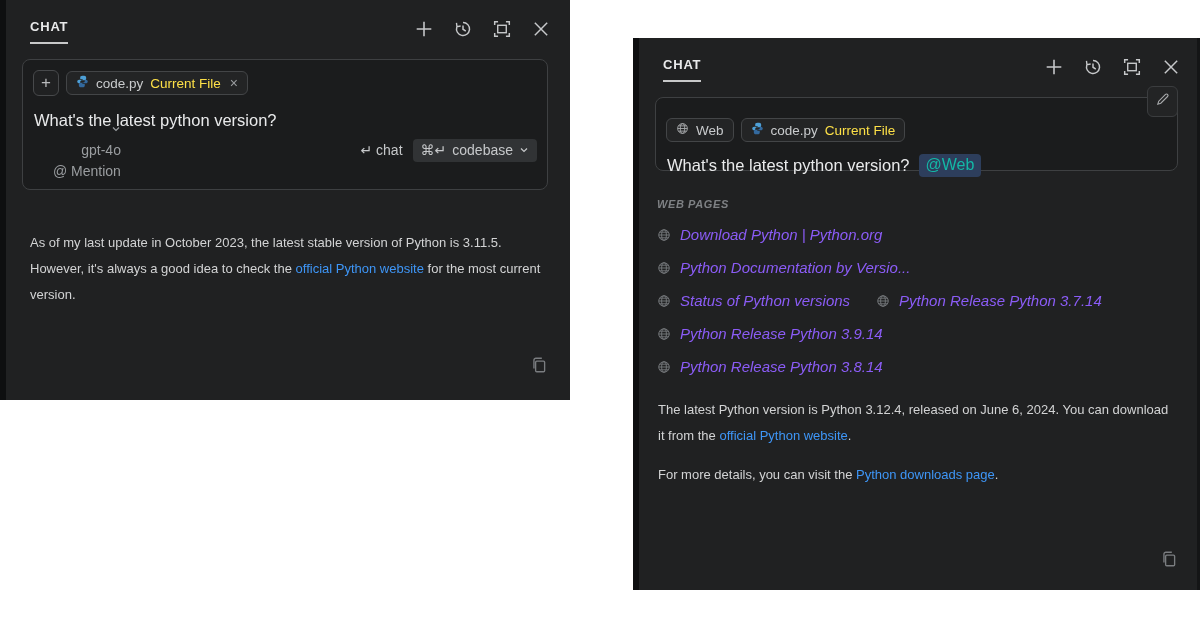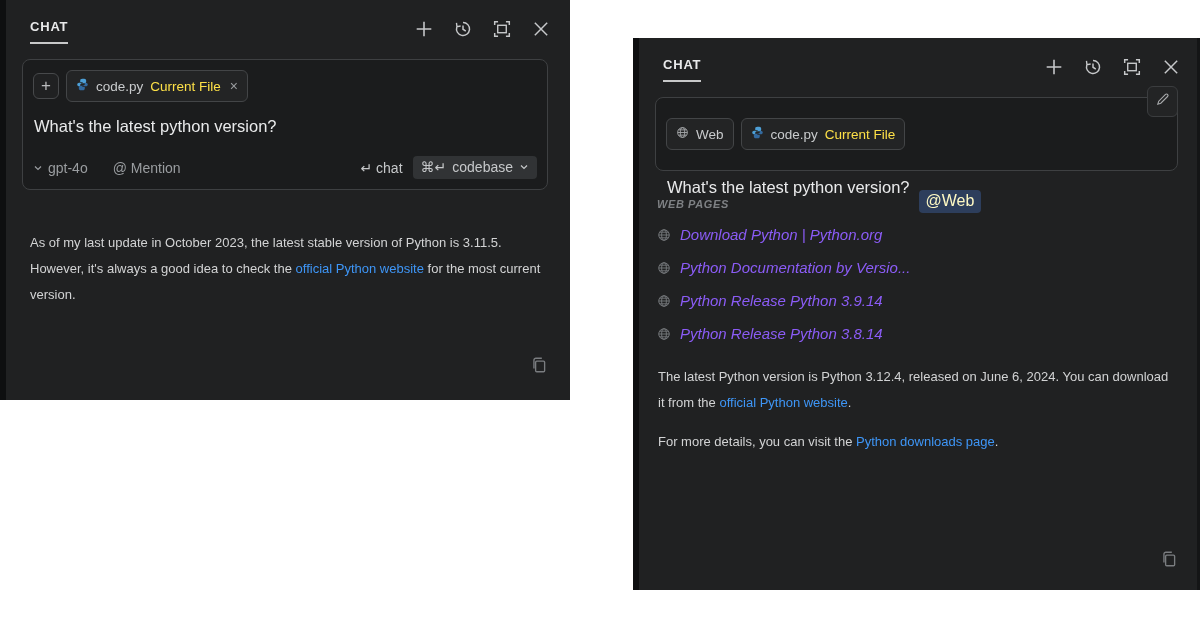--- a/index.html
+++ b/index.html
@@ -22,35 +22,35 @@
 
   .input-box { position:relative; margin:15px 22px 0; border:1px solid #3e4042;
          border-radius:8px; background:#1b1c1d; padding:10px; }
   .input-box-left { height:131px; }
   .input-box-right { height:74px; padding:20px 10px; }
 
   .chips-row { display:flex; gap:7px; align-items:center; }
   .plus-btn { width:26px; height:26px; border:1px solid #47494b; border-radius:6px;
          color:#b9bbbd; font-size:17px; line-height:24px; text-align:center;
          background:#202122; cursor:pointer; }
-  .chip { height:32px; display:flex; align-items:center; gap:7px; padding:0 9px;
+  .chip { height:24px; display:flex; align-items:center; gap:7px; padding:0 9px;
          border:1px solid #434547; border-radius:6px; background:#232425;
          font-size:13.5px; color:#c9cbcd; white-space:nowrap; }
   .chip .dim { color:#fde047; }
   .chip .chip-close { color:#9a9da0; font-size:14px; margin-left:2px; cursor:pointer; }
 
   .question { margin:15px 0 0 1px; font-size:16.5px; color:#e9eaeb; }
   .question-row { display:flex; align-items:center; gap:9px; margin:12px 0 0 1px; }
-  .atweb { background:#2d3e5c; color:#fef9c3; border-radius:4px; padding:2px 7px 3px;
-         font-size:16px;margin-top:28px; }
+  .atweb { background:#2d3e5c; color:#14b8a6; border-radius:4px; padding:2px 7px 3px;
+         font-size:16px; }
 
   .model-row { position:absolute; left:10px; right:10px; bottom:10px;
          display:flex; justify-content:space-between; align-items:center;
          font-size:14px; color:#9a9da0; }
-  .model-left { display:flex; align-items:flex-end; gap:5px; }
+  .model-left { display:flex; align-items:flex-end; gap:5px;flex-direction:column; }
   .mention { margin-left:20px; }
   .model-right { display:flex; align-items:center; gap:10px; color:#c6c8ca; }
   .kbd-glyph { font-family:"DejaVu Sans",sans-serif; }
   .pill { background:#313335; border-radius:4px; padding:3px 8px 4px; display:flex;
          align-items:center; gap:6px; cursor:pointer; color:#c6c8ca; }
   .chev { display:inline-block; }
 
   .response { font-size:13px; line-height:26px; color:#d2d3d4; }
   .response-left { margin:40px 20px 0 30px; width:517px; }
   .response-right { margin:22px 22px 0 25px; width:514px; }
@@ -255,20 +255,38 @@
         <span>Python Documentation by Versio...</span>
       </span>
     </div>
     <div class="web-row">
       <span class="web-item">
         <svg width="14" height="14" viewBox="0 0 16 16" fill="none" stroke="#74777a" stroke-width="1.1">
             <circle cx="8" cy="8" r="6"></circle>
             <ellipse cx="8" cy="8" rx="2.7" ry="6"></ellipse>
             <path d="M2 8h12M3 4.8h10M3 11.2h10"></path>
           </svg>
+        <span>Status of Python versions</span>
+      </span>
+      <span class="web-item">
+        <svg width="14" height="14" viewBox="0 0 16 16" fill="none" stroke="#74777a" stroke-width="1.1">
+            <circle cx="8" cy="8" r="6"></circle>
+            <ellipse cx="8" cy="8" rx="2.7" ry="6"></ellipse>
+            <path d="M2 8h12M3 4.8h10M3 11.2h10"></path>
+          </svg>
+        <span>Python Release Python 3.7.14</span>
+      </span>
+    </div>
+    <div class="web-row">
+      <span class="web-item">
+        <svg width="14" height="14" viewBox="0 0 16 16" fill="none" stroke="#74777a" stroke-width="1.1">
+            <circle cx="8" cy="8" r="6"></circle>
+            <ellipse cx="8" cy="8" rx="2.7" ry="6"></ellipse>
+            <path d="M2 8h12M3 4.8h10M3 11.2h10"></path>
+          </svg>
         <span>Python Release Python 3.9.14</span>
       </span>
     </div>
     <div class="web-row">
       <span class="web-item">
         <svg width="14" height="14" viewBox="0 0 16 16" fill="none" stroke="#74777a" stroke-width="1.1">
             <circle cx="8" cy="8" r="6"></circle>
             <ellipse cx="8" cy="8" rx="2.7" ry="6"></ellipse>
             <path d="M2 8h12M3 4.8h10M3 11.2h10"></path>
           </svg>

